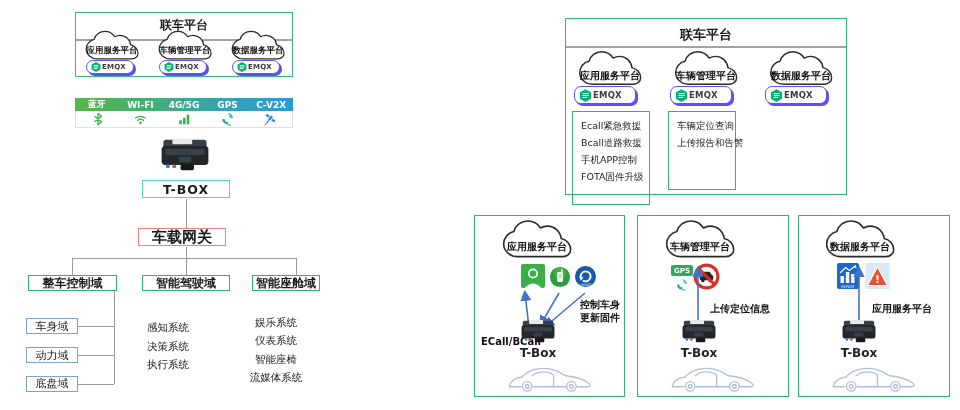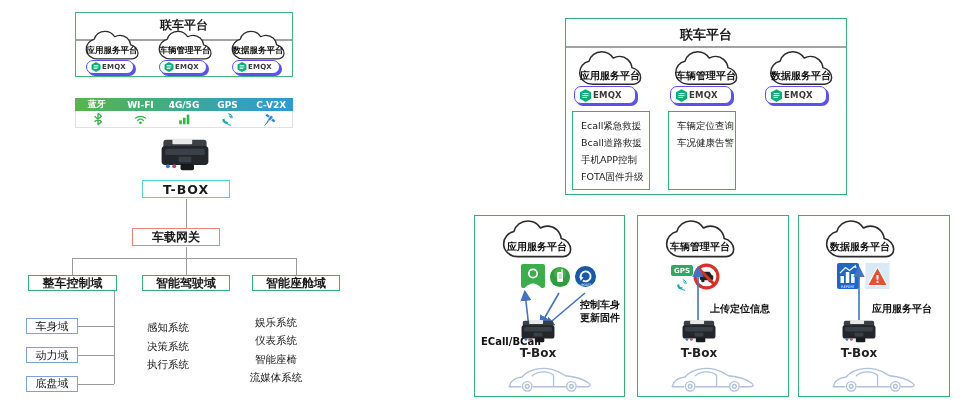--- a/index.html
+++ b/index.html
@@ -155,37 +155,37 @@
   <svg class="abs" style="left:158px;top:134px;" width="54" height="42" viewBox="0 0 60 42">
       <use href="#tboxdev"></use>
     </svg>
 
   <div class="titlebox" style="left:142px;top:180px;width:88px;height:18px;border:1.6px solid #52D5C8;font-size:12.5px;font-weight:600;letter-spacing:1px;">
     <span>T-BOX</span>
   </div>
 
   <div class="line" style="left:185.5px;top:199px;width:1.2px;height:29px;"></div>
 
-  <div class="titlebox" style="left:132px;top:228px;width:88px;height:18px;border:1.6px solid #F57E7E;font-size:12px;font-weight:bold;">
+  <div class="titlebox" style="left:138px;top:228px;width:88px;height:18px;border:1.6px solid #F57E7E;font-size:15px;font-weight:bold;">
     <span>车载网关</span>
   </div>
 
   <div class="line" style="left:185.5px;top:247px;width:1.2px;height:11px;"></div>
   <div class="line" style="left:72px;top:258px;width:225px;height:1.2px;"></div>
   <div class="line" style="left:72px;top:258px;width:1.2px;height:17px;"></div>
   <div class="line" style="left:185.5px;top:258px;width:1.2px;height:17px;"></div>
   <div class="line" style="left:296px;top:258px;width:1.2px;height:17px;"></div>
 
   <div class="titlebox" style="left:28px;top:275px;width:89px;height:16px;border:1.8px solid #2DB473;font-size:12px;font-weight:bold;">
     <span>整车控制域</span>
   </div>
   <div class="titlebox" style="left:142px;top:275px;width:88px;height:16px;border:1.8px solid #2DB473;font-size:12px;font-weight:bold;">
     <span>智能驾驶域</span>
   </div>
-  <div class="titlebox" style="left:252px;top:275px;width:88px;height:16px;border:1.8px solid #2DB473;font-size:12px;font-weight:bold;">
+  <div class="titlebox" style="left:252px;top:275px;width:68px;height:16px;border:1.8px solid #2DB473;font-size:12px;font-weight:bold;">
     <span>智能座舱域</span>
   </div>
 
   <div class="line" style="left:114px;top:291px;width:1.2px;height:93px;"></div>
   <div class="line" style="left:78px;top:326px;width:36px;height:1.2px;"></div>
   <div class="line" style="left:78px;top:355px;width:36px;height:1.2px;"></div>
   <div class="line" style="left:78px;top:383.5px;width:36px;height:1.2px;"></div>
 
   <div class="titlebox" style="left:26px;top:318px;width:52px;height:16px;border:1.4px solid #7F9FD8;font-size:11px;font-weight:500;">
     <span>车身域</span>
@@ -241,29 +241,29 @@
         </svg>
       <span class="etxt" style="font-size:8.5px;">EMQX</span>
     </div>
     <div class="emqx" style="left:199px;top:67px;width:62px;height:18px;">
       <svg width="15" height="15" viewBox="0 0 20 20">
           <use href="#emqxhex"></use>
         </svg>
       <span class="etxt" style="font-size:8.5px;">EMQX</span>
     </div>
 
-    <div class="abs items" style="left:6px;top:92px;width:78px;height:79px;border:1.6px solid #2DB473;box-sizing:border-box;">
+    <div class="abs items" style="left:6px;top:92px;width:78px;height:94px;border:1.6px solid #2DB473;box-sizing:border-box;">
       <div class="li" style="top:8px;font-size:9.5px;">Ecall紧急救援</div>
       <div class="li" style="top:25px;font-size:9.5px;">Bcall道路救援</div>
       <div class="li" style="top:42px;font-size:9.5px;">手机APP控制</div>
       <div class="li" style="top:59px;font-size:9.5px;">FOTA固件升级</div>
     </div>
     <div class="abs items" style="left:102px;top:92px;width:68px;height:79px;border:1.6px solid #2DB473;box-sizing:border-box;">
       <div class="li" style="top:8px;font-size:9.5px;">车辆定位查询</div>
-      <div class="li" style="top:25px;font-size:9.5px;">车况健康告警</div>
+      <div class="li" style="top:25px;font-size:9.5px;">上传报告和告警</div>
     </div>
   </div>
 
   <div class="panel" style="left:474px;top:215px;width:151px;height:182px;box-sizing:border-box;">
     <div class="cloud" style="left:24px;top:2px;width:76px;height:44px;">
       <svg viewBox="0 0 110 66">
           <use href="#cloudshape"></use>
         </svg>
       <div class="cloud-label" style="top:22px;font-size:10px;">应用服务平台</div>
     </div>

